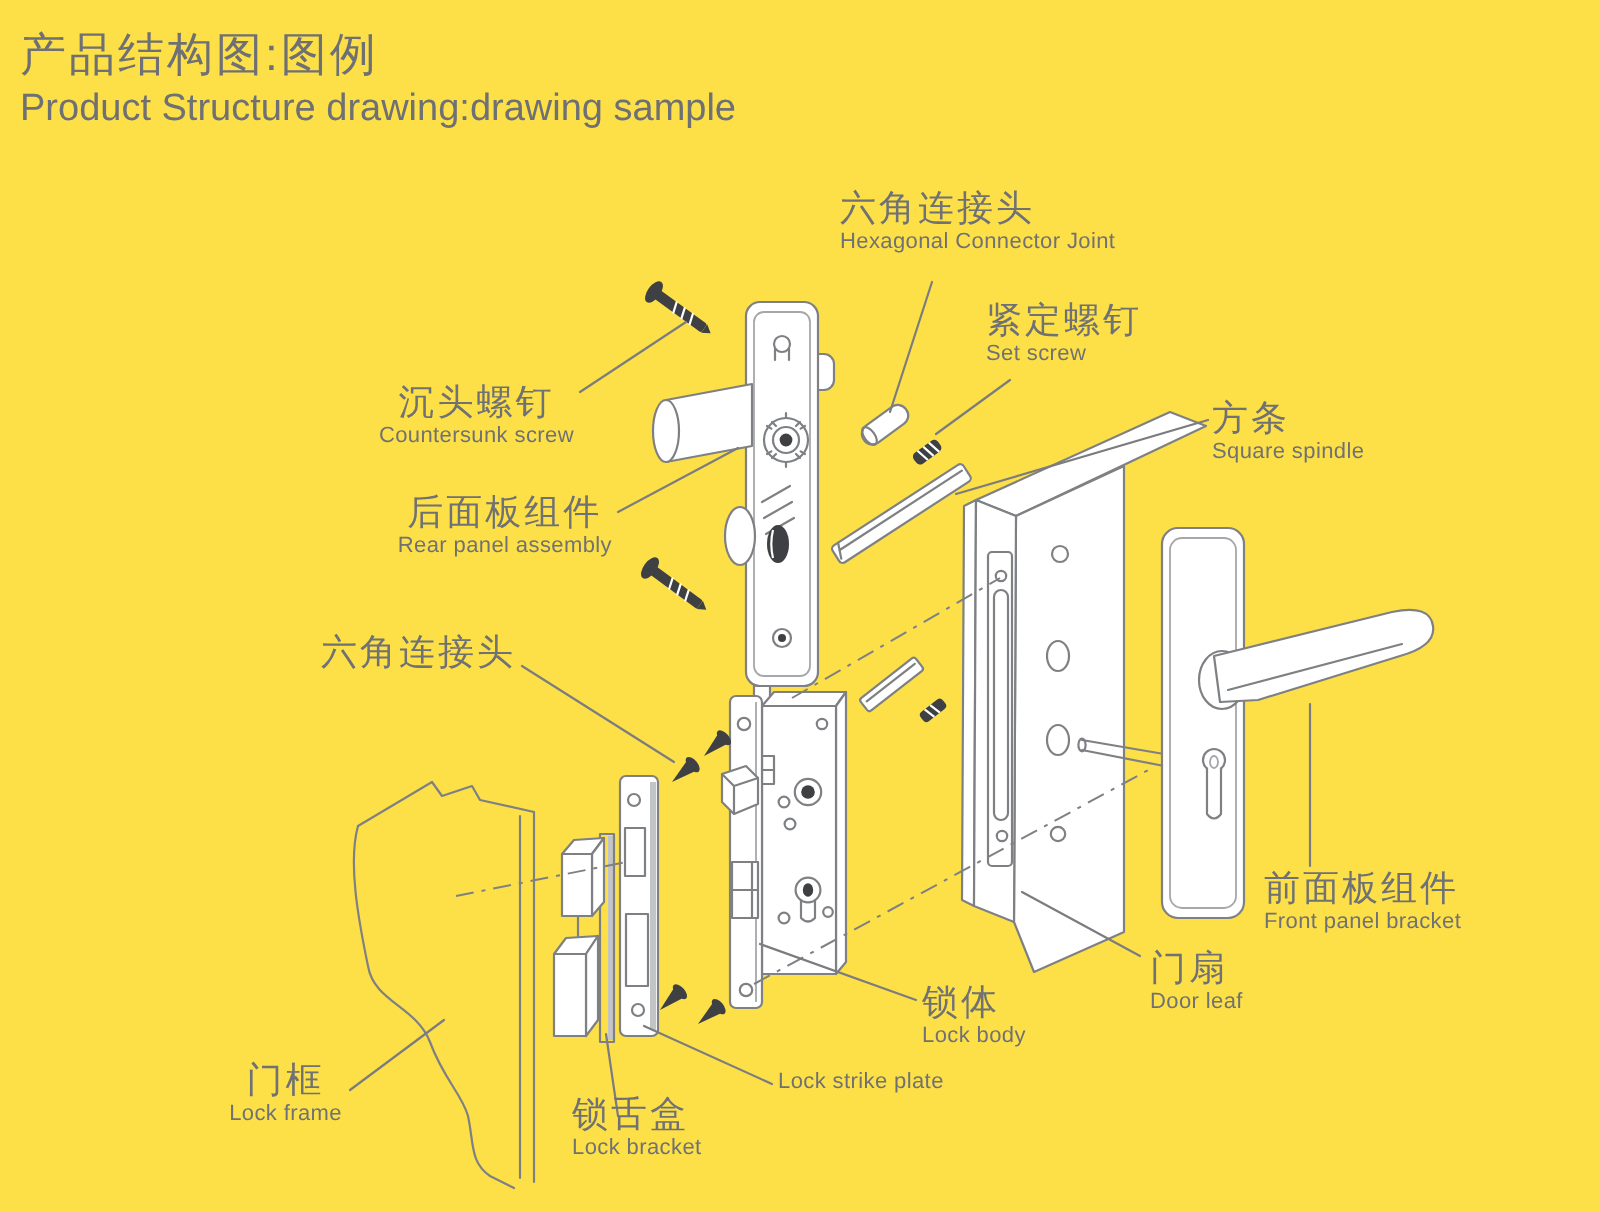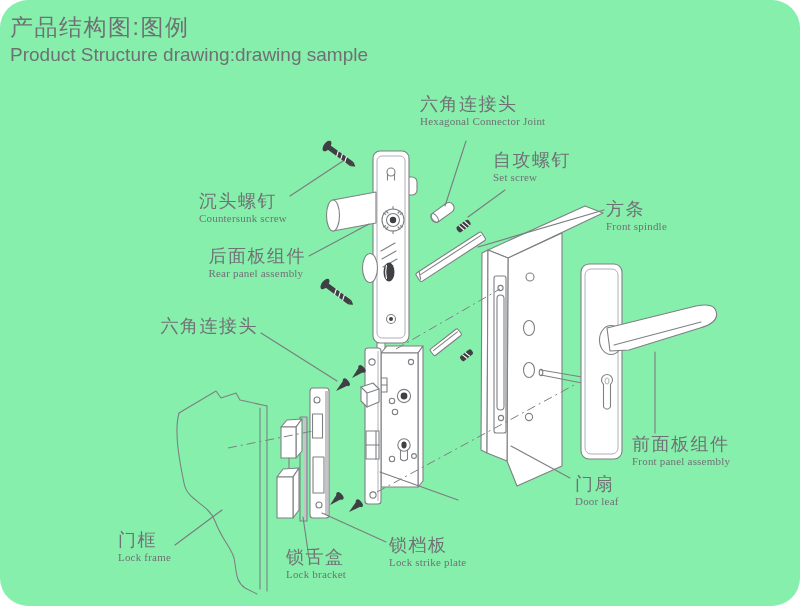--- a/index.html
+++ b/index.html
@@ -1,31 +1,30 @@
 <!DOCTYPE html>
 <html><head>
 <meta charset="utf-8">
 <style>
   html,body{margin:0;padding:0;background:#fff;}
   .stage{
-    position:relative;width:800px;height:606px;background:#86efac;overflow:hidden;
+    position:relative;width:800px;height:606px;background:#fde047;overflow:hidden;
     font-family:"Liberation Sans",sans-serif;
-    border-radius:28px;
   }
   .title-zh{
     position:absolute;left:10px;top:12px;font-size:23px;letter-spacing:1.5px;
     color:#6f7073;white-space:nowrap;
   }
   .title-en{
     position:absolute;left:10px;top:44px;font-size:19px;color:#6f7073;white-space:nowrap;
   }
-  .lbl{position:absolute;color:#707174;white-space:nowrap;line-height:1.18;font-family:Liberation Serif, serif;}
+  .lbl{position:absolute;color:#707174;white-space:nowrap;line-height:1.18;}
   .lbl .zh{display:block;font-size:18px;letter-spacing:1.5px;}
   .lbl .en{display:block;font-size:11px;letter-spacing:0.2px;}
-  .lbl.ralign{text-align:left;}
+  .lbl.ralign{text-align:center;}
   svg{position:absolute;left:0;top:0;}
   .ln{fill:none;stroke:#7e8083;stroke-width:1.1;stroke-linejoin:round;stroke-linecap:round;}
   .fw{fill:#ffffff;stroke:#7e8083;stroke-width:1.1;stroke-linejoin:round;}
   .lt{fill:none;stroke:#a6a7aa;stroke-width:0.9;}
   .dk{fill:#3f4043;stroke:none;}
   .shade{fill:#c3c4c6;stroke:none;}
   .dash{fill:none;stroke:#7e8083;stroke-width:1;stroke-dasharray:9 4 2 4;}
   .leader{fill:none;stroke:#7b7c7f;stroke-width:1.1;stroke-linecap:round;}
   .thread{stroke:#ffffff;stroke-width:1.1;fill:none;}
 </style>
@@ -221,61 +220,64 @@
       <path class="leader" d="M655,352 L655,433"></path>
     </g>
   </svg>
 
   <div class="lbl" style="left:420px;top:94px">
     <span class="zh">六角连接头</span>
     <span class="en">Hexagonal Connector Joint</span>
   </div>
 
   <div class="lbl" style="left:493px;top:150px">
-    <span class="zh">自攻螺钉</span>
+    <span class="zh">紧定螺钉</span>
     <span class="en">Set screw</span>
   </div>
 
   <div class="lbl" style="left:606px;top:199px">
     <span class="zh">方条</span>
-    <span class="en">Front spindle</span>
+    <span class="en">Square spindle</span>
   </div>
 
   <div class="lbl ralign" style="right:513px;top:191px">
     <span class="zh">沉头螺钉</span>
     <span class="en">Countersunk screw</span>
   </div>
 
   <div class="lbl ralign" style="right:494px;top:246px">
     <span class="zh">后面板组件</span>
     <span class="en">Rear panel assembly</span>
   </div>
 
   <div class="lbl ralign" style="right:542px;top:316px">
     <span class="zh">六角连接头</span>
   </div>
 
   <div class="lbl" style="left:632px;top:434px">
     <span class="zh">前面板组件</span>
-    <span class="en">Front panel assembly</span>
+    <span class="en">Front panel bracket</span>
   </div>
 
   <div class="lbl" style="left:575px;top:474px">
     <span class="zh">门扇</span>
     <span class="en">Door leaf</span>
   </div>
 
+  <div class="lbl" style="left:461px;top:491px">
+    <span class="zh">锁体</span>
+    <span class="en">Lock body</span>
+  </div>
 
   <div class="lbl ralign" style="right:629px;top:530px">
     <span class="zh">门框</span>
     <span class="en">Lock frame</span>
   </div>
 
   <div class="lbl" style="left:389px;top:535px">
-    <span class="zh">锁档板</span>
     <span class="en">Lock strike plate</span>
   </div>
 
   <div class="lbl" style="left:286px;top:547px">
     <span class="zh">锁舌盒</span>
     <span class="en">Lock bracket</span>
   </div>
 
 </div>
 

